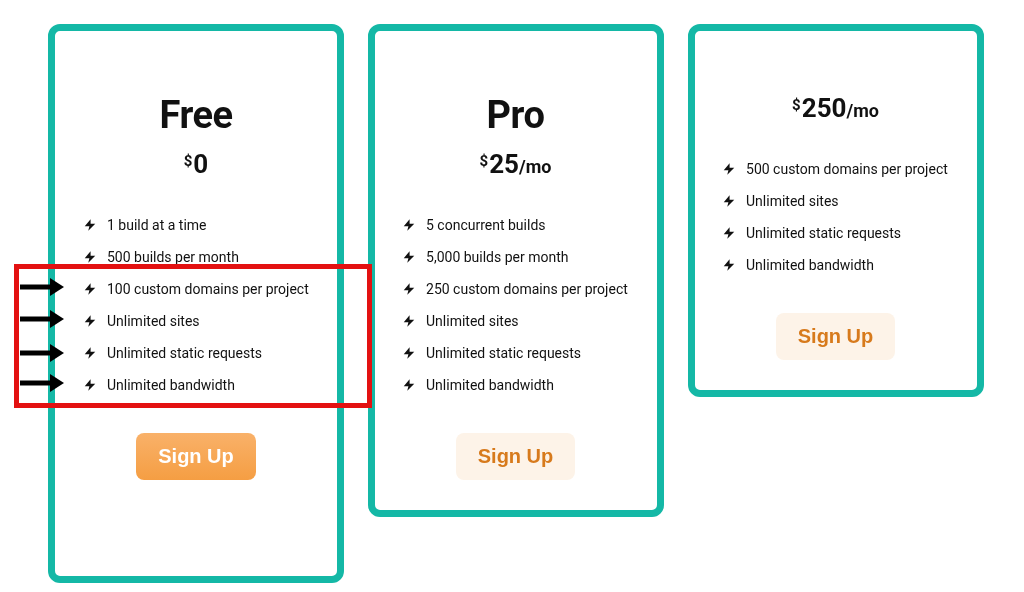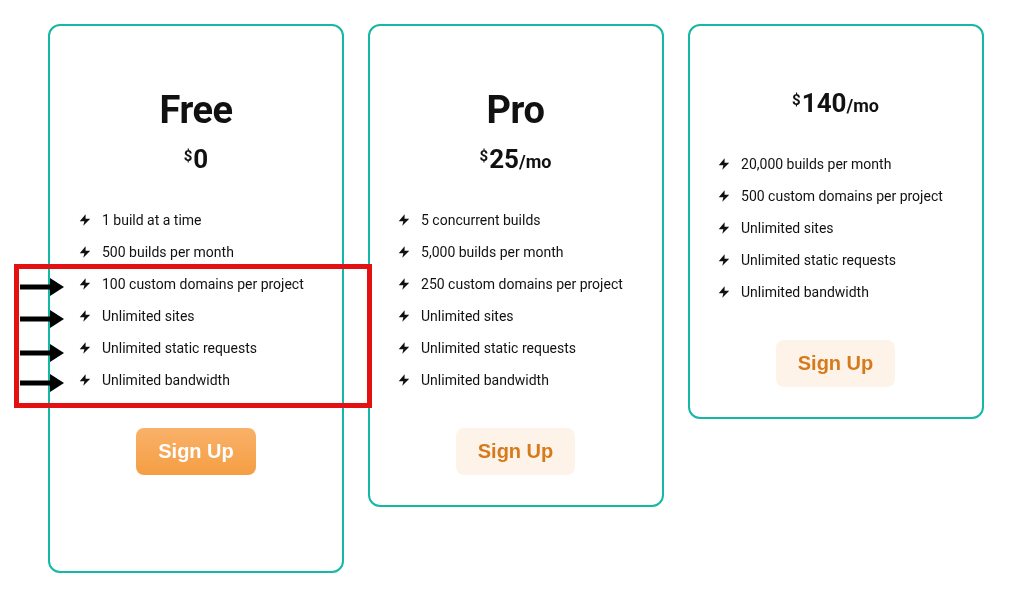--- a/index.html
+++ b/index.html
@@ -12,21 +12,21 @@
       position: relative;
     }
     .plans {
       display: flex;
       gap: 24px;
       justify-content: center;
       align-items: flex-start;
     }
     .plan {
       width: 300px;
-      border: 2px solid #14b8a6;
+      border: 7px solid #14b8a6;
       border-radius: 12px;
       padding: 62px 28px 40px 28px;
       background: #fff;
     }
     .plan--free {
       padding-bottom: 96px;
       margin-left: 8px;
     }
     .plan--pro, .plan--business {
       padding-bottom: 30px;
@@ -239,31 +239,23 @@
           <span>Unlimited bandwidth</span>
         </li>
     </ul>
     <div class="signup-wrap">
       <button class="signup signup--secondary">Sign Up</button>
     </div>
   </div>
 
   <div class="plan plan--business">
     <div class="price">
-      <span class="currency">$</span><span class="amount">140</span><span class="per">/mo</span>
+      <span class="currency">$</span><span class="amount">250</span><span class="per">/mo</span>
     </div>
     <ul class="features">
-      <li>
-          <span class="bolt-icon">
-            <svg viewBox="0 0 24 24" width="14" height="16">
-              <path d="M13 2 L3 14 L11 14 L9 22 L21 10 L13 10 Z" fill="#111"></path>
-            </svg>
-          </span>
-          <span>20,000 builds per month</span>
-        </li>
       <li>
           <span class="bolt-icon">
             <svg viewBox="0 0 24 24" width="14" height="16">
               <path d="M13 2 L3 14 L11 14 L9 22 L21 10 L13 10 Z" fill="#111"></path>
             </svg>
           </span>
           <span>500 custom domains per project</span>
         </li>
       <li>
           <span class="bolt-icon">

